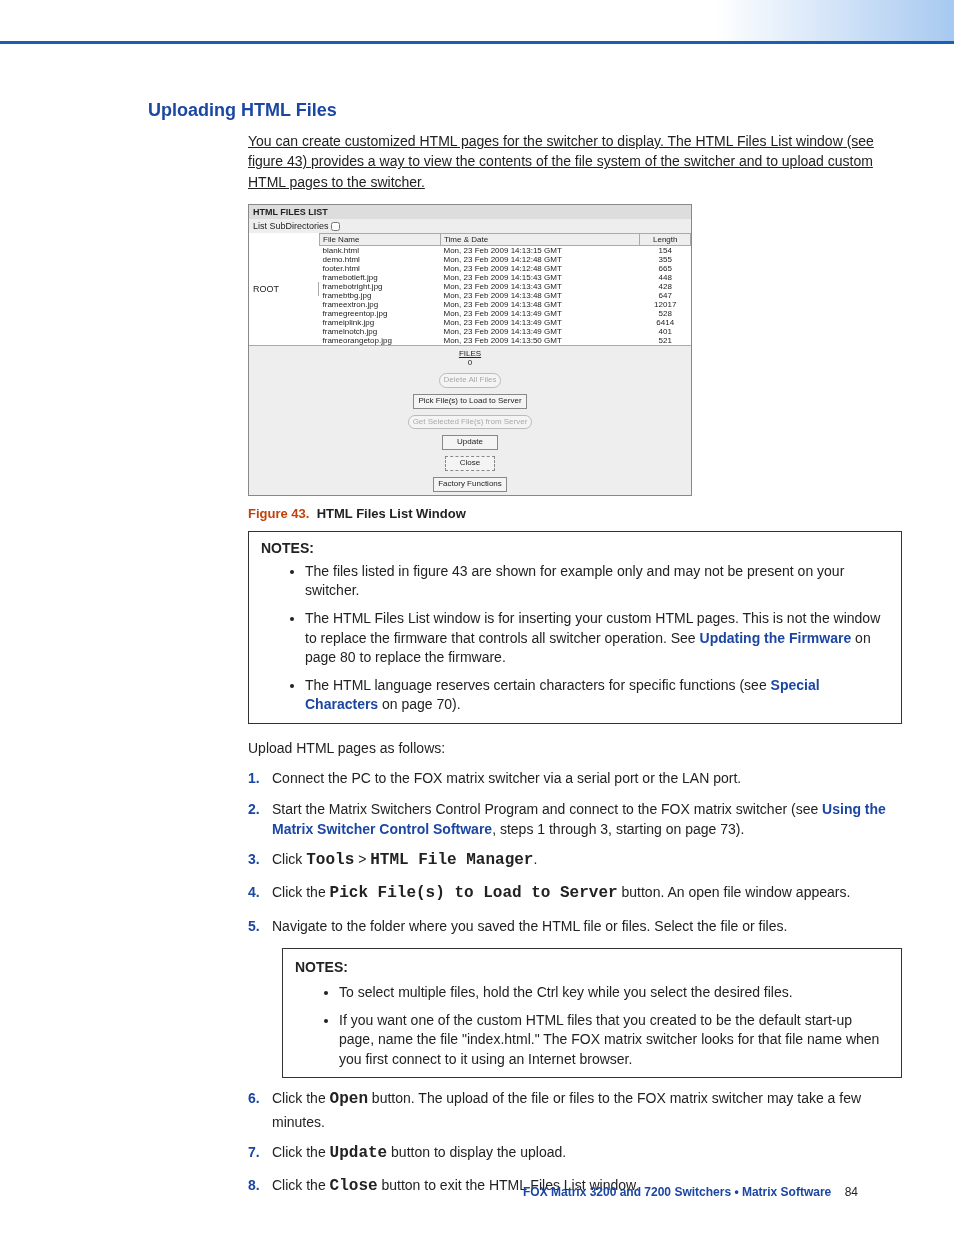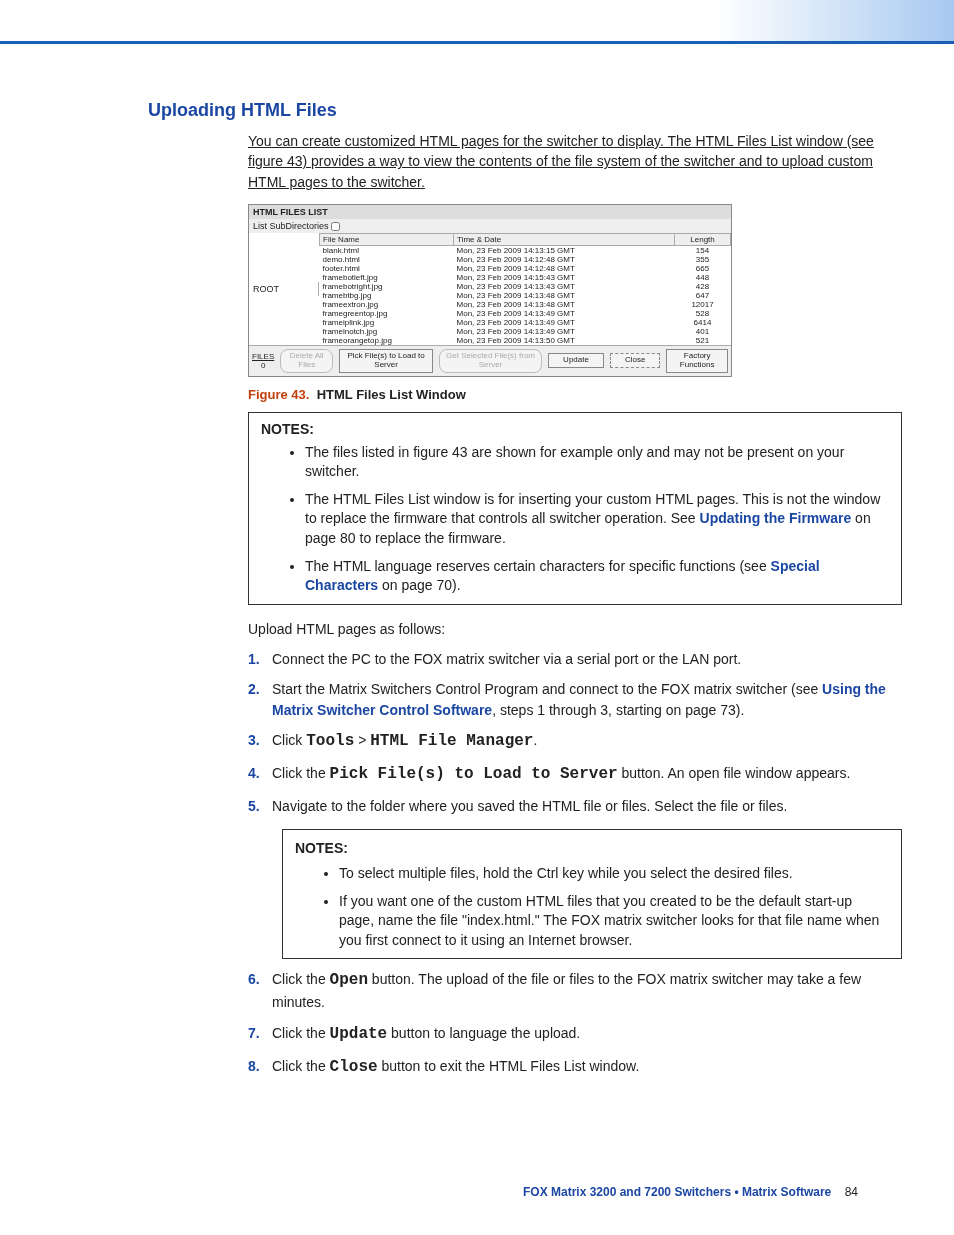--- a/index.html
+++ b/index.html
@@ -25,41 +25,41 @@
     color: #1b47a3;
     font-size: 18px;
     font-weight: bold;
     margin-bottom: 10px;
     margin-left: -8px;
   }
   .intro { margin-left: 92px; line-height: 1.45; margin-bottom: 12px; text-decoration: underline; }
   .fig { margin-left: 92px; margin-bottom: 10px; }
   .fig-window {
     border: 1px solid #888;
-    width: 484px;
+    width: 444px;
     background: #eee;
     font-size: 9px;
   }
   .fig-title {
     font-weight: bold;
     font-family: Tahoma, Arial, sans-serif;
     padding: 2px 4px;
     font-size: 9px;
     background: #ddd;
   }
   .fig-sub { padding: 2px 4px; }
   .fig-body { display: flex; background: #fff; align-items: center; }
   .fig-tree { width: 70px; border-right: 1px solid #aaa; padding: 2px 4px; }
   .fig-table { flex: 1; }
   .fig-table table { width: 100%; border-collapse: collapse; font-size: 8px; }
   .fig-table th { background: #eee; border: 1px solid #aaa; padding: 1px 3px; text-align: left; font-weight: normal; }
   .fig-table th.lcol { text-align: center; }
   .fig-table td { padding: 0 3px; white-space: nowrap; }
   .fig-table td.lcol { text-align: center; }
-  .fig-footer { border-top: 1px solid #aaa; padding: 3px; display: flex; gap: 6px; align-items: center; background: #eee; }
+  .fig-footer { border-top: 1px solid #aaa; padding: 3px; display: flex; gap: 6px; align-items: center; background: #eee; flex-direction: column; }
   .fig-btn { border: 1px solid #888; background: #f4f4f4; padding: 2px 4px; font-size: 8px; text-align: center; line-height: 1.1; }
   .fig-btn.dis { color: #aaa; border-color: #bbb; border-radius: 8px; }
   .fig-files { font-size: 8px; text-align: center; }
   .figure-caption { margin-left: 92px; margin-top: 10px; margin-bottom: 10px; font-size: 13px; }
   .figure-caption .blue { color: #c2410c; font-weight: bold; }
   .figure-caption .bold { font-weight: bold; text-align: center; }
   .notes-box {
     border: 1px solid #333;
     margin-left: 92px;
     padding: 8px 12px 8px 12px;
@@ -219,20 +219,20 @@
       <span>Navigate to the folder where you saved the HTML file or files. Select the file or files.</span>
       <div class="notes-box" style="margin-left:10px;margin-top:12px;margin-bottom:0;">
         <div class="notes-title">NOTES:</div>
         <ul>
           <li>To select multiple files, hold the Ctrl key while you select the desired files.</li>
           <li>If you want one of the custom HTML files that you created to be the default start-up page, name the file "index.html." The FOX matrix switcher looks for that file name when you first connect to it using an Internet browser.</li>
         </ul>
       </div>
     </li>
     <li><span>Click the </span><span class="mono">Open</span><span> button. The upload of the file or files to the FOX matrix switcher may take a few minutes.</span></li>
-    <li><span>Click the </span><span class="mono">Update</span><span> button to language the upload.</span></li>
+    <li><span>Click the </span><span class="mono">Update</span><span> button to display the upload.</span></li>
     <li><span>Click the </span><span class="mono">Close</span><span> button to exit the HTML Files List window.</span></li>
   </ol>
 </div>
 
 <div class="footer">
   <span class="blue">FOX Matrix 3200 and 7200 Switchers • Matrix Software</span>&nbsp;&nbsp;&nbsp;&nbsp;<span>84</span>
 </div>
 
 </body></html>

